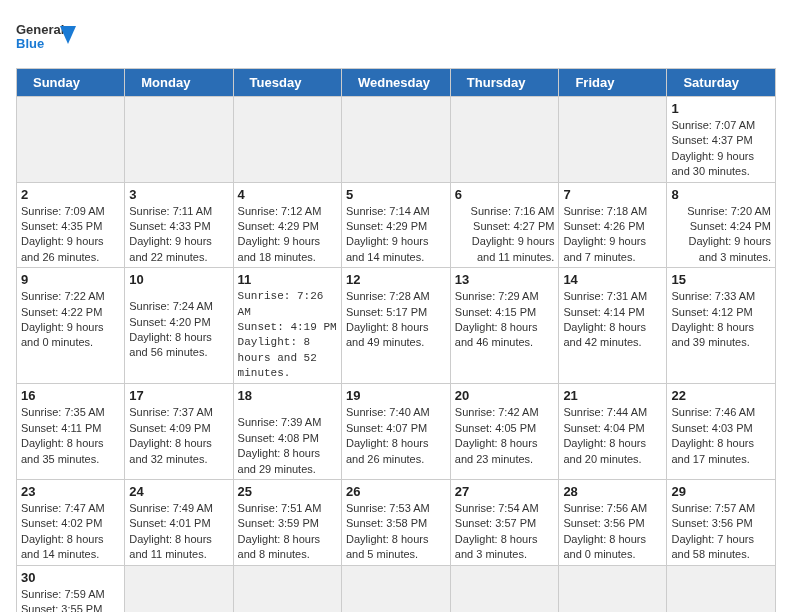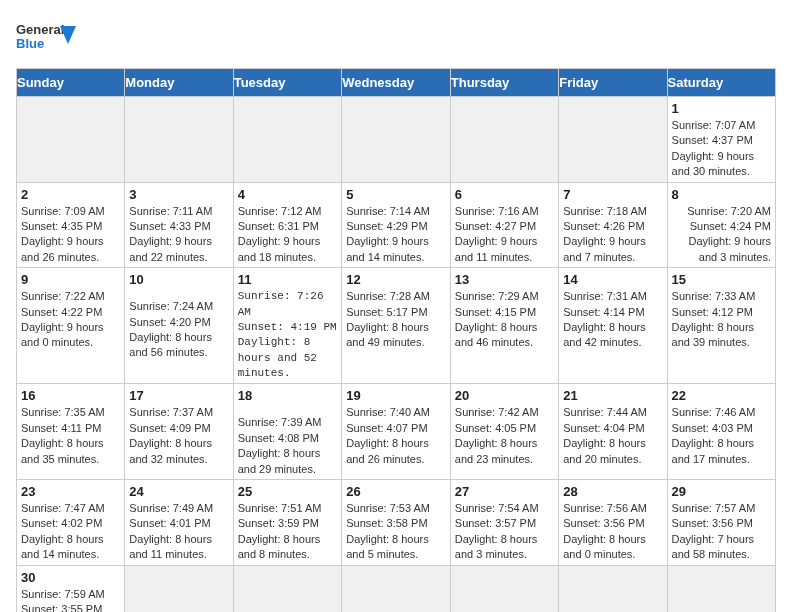--- a/index.html
+++ b/index.html
@@ -34,21 +34,21 @@
     .calendar {
       width: 100%;
       border-collapse: collapse;
       font-size: 11px;
     }
     .calendar th {
       background: #2a6db5;
       color: #fff;
       font-weight: bold;
       font-size: 13px;
-      padding: 6px 0;
+      padding: 6px 16px;
       text-align: left;
       border: 1px solid #ccc;
     }
     .calendar td {
       border: 1px solid #ccc;
       vertical-align: top;
       padding: 4px 4px 2px 4px;
       width: 109px;
       min-height: 70px;
       background: #fff;
@@ -130,32 +130,32 @@
         </td>
         <td>
           <span class="day-number">3</span>
           <div class="day-info" style="white-space: pre-line;">Sunrise: 7:11 AM
 Sunset: 4:33 PM
 Daylight: 9 hours and 22 minutes.</div>
         </td>
         <td>
           <span class="day-number">4</span>
           <div class="day-info" style="white-space: pre-line;">Sunrise: 7:12 AM
-Sunset: 6:31 PM
+Sunset: 4:29 PM
 Daylight: 9 hours and 18 minutes.</div>
         </td>
         <td>
           <span class="day-number">5</span>
           <div class="day-info" style="white-space: pre-line;">Sunrise: 7:14 AM
 Sunset: 4:29 PM
 Daylight: 9 hours and 14 minutes.</div>
         </td>
         <td>
           <span class="day-number">6</span>
-          <div class="day-info" style="white-space: pre-line;">Sunrise: 7:16 AM
+          <div class="day-info" style="white-space: pre-line; text-align: right;">Sunrise: 7:16 AM
 Sunset: 4:27 PM
 Daylight: 9 hours and 11 minutes.</div>
         </td>
         <td>
           <span class="day-number">7</span>
           <div class="day-info" style="white-space: pre-line;">Sunrise: 7:18 AM
 Sunset: 4:26 PM
 Daylight: 9 hours and 7 minutes.</div>
         </td>
         <td>

